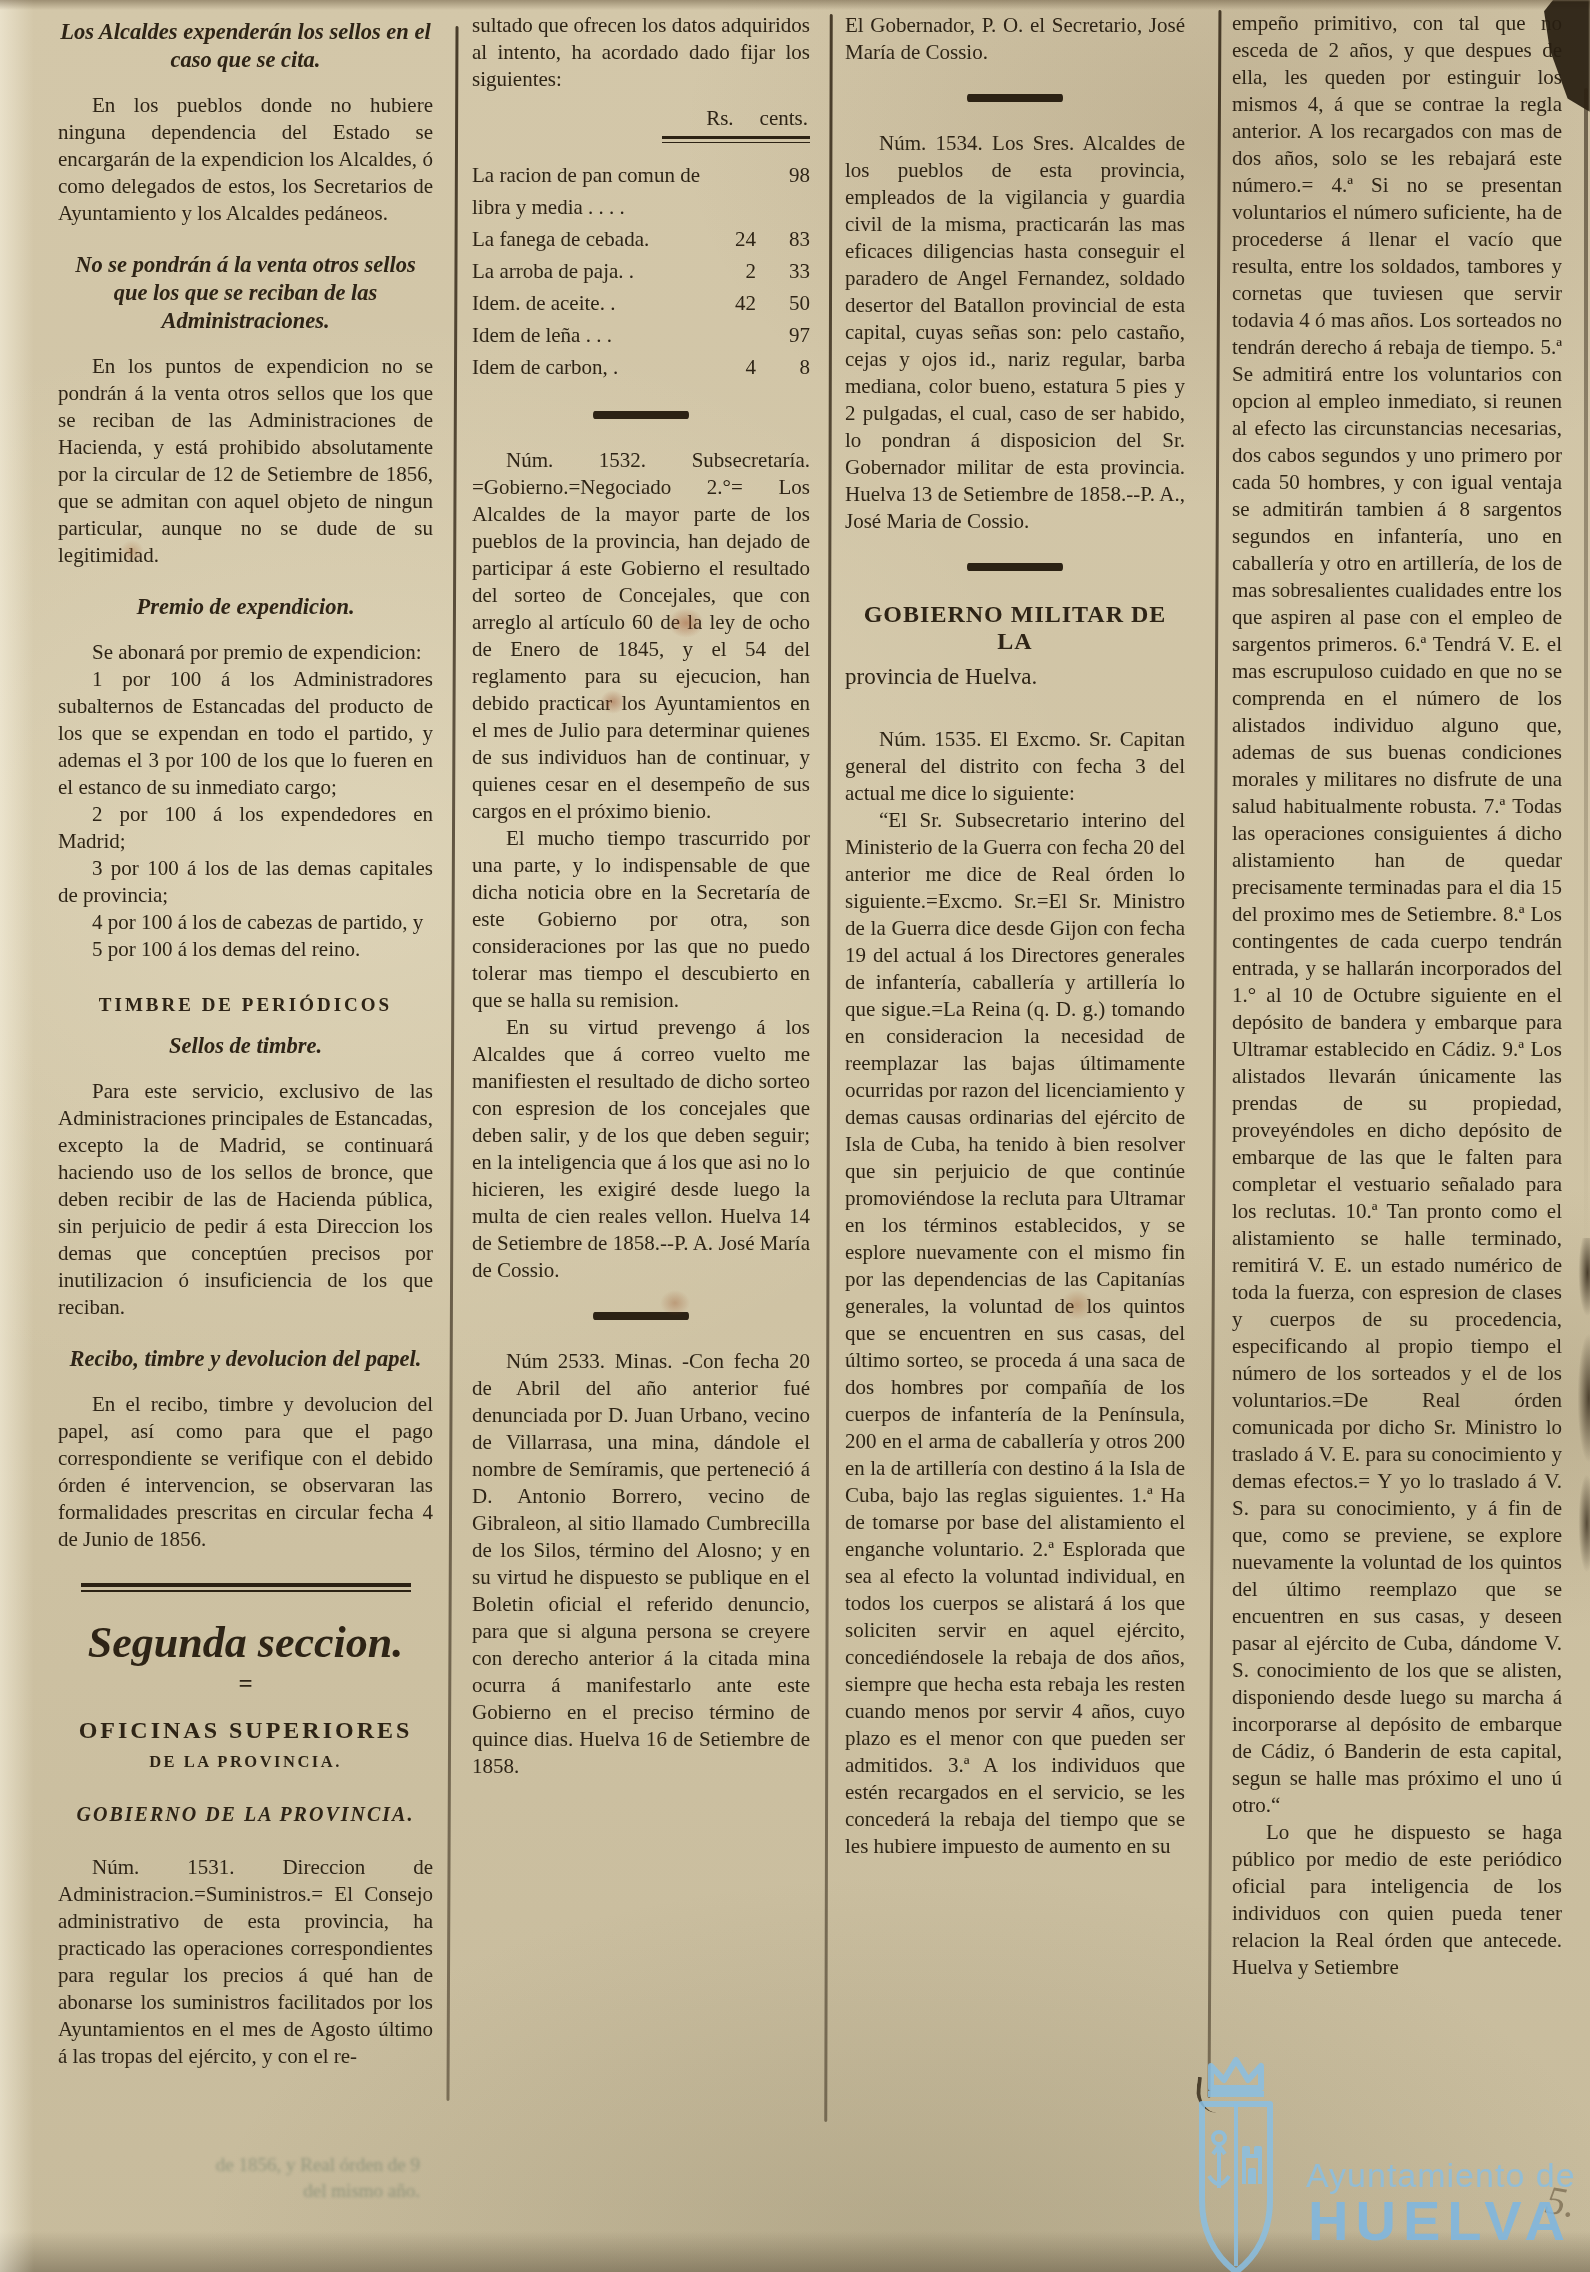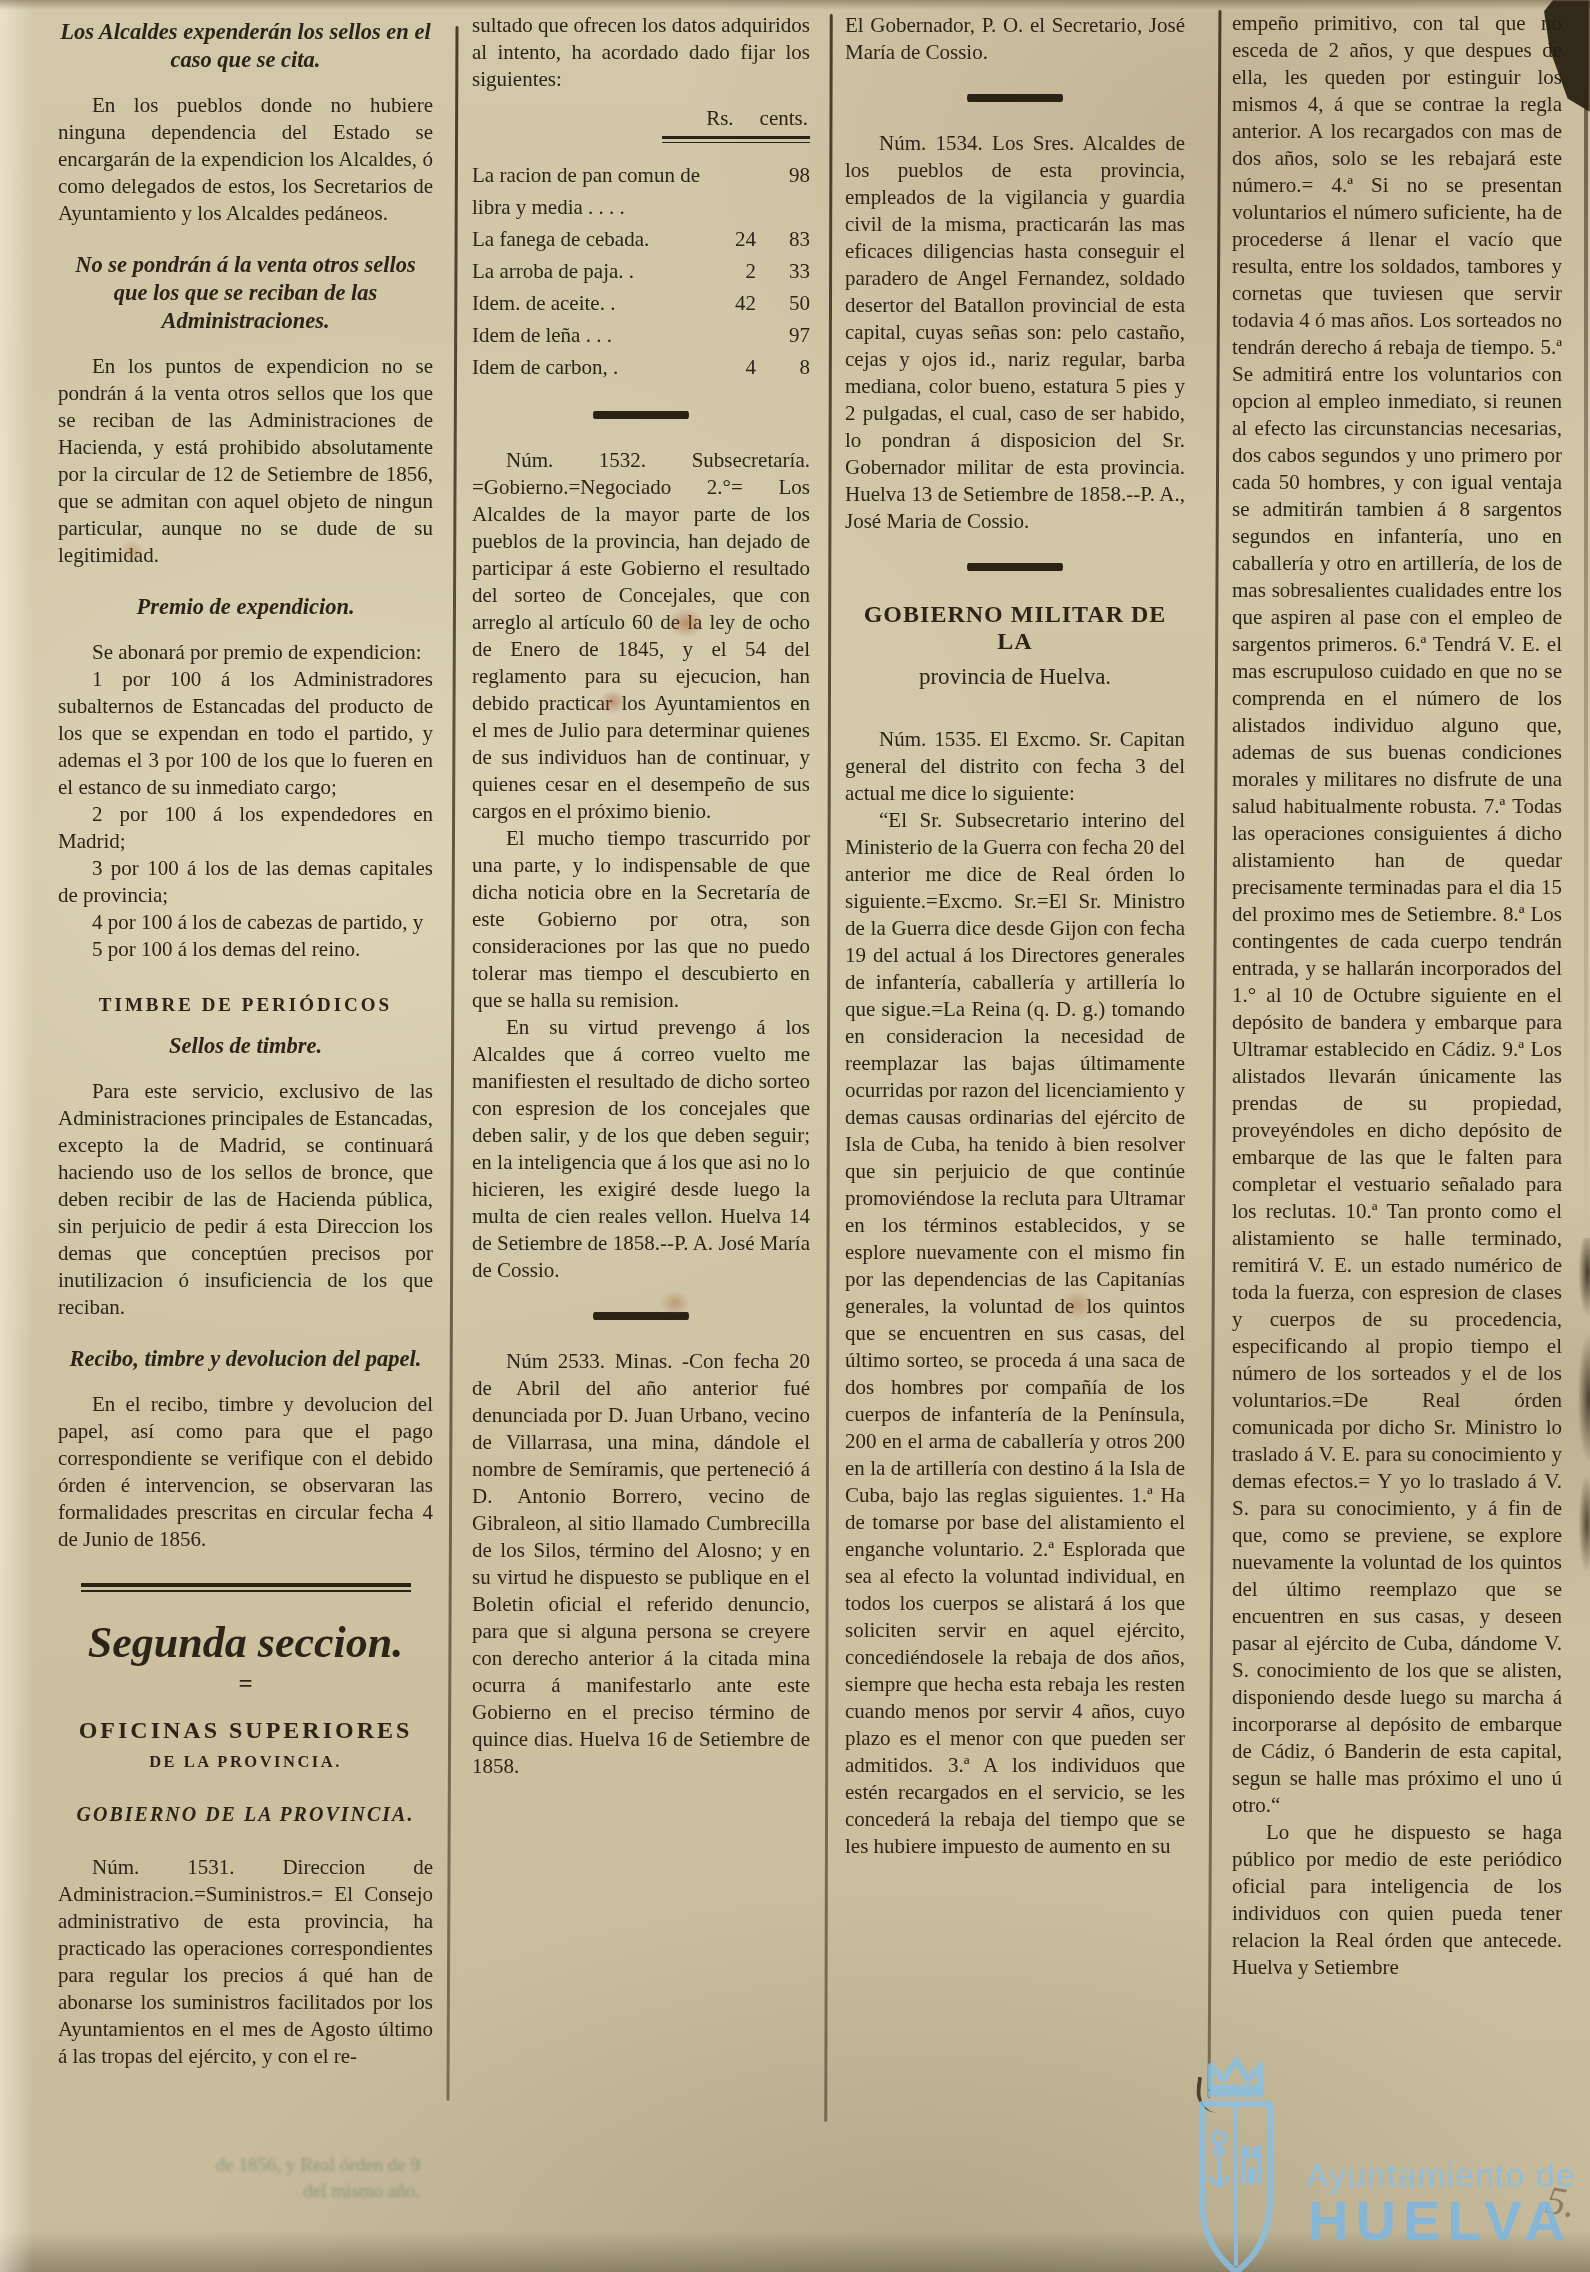--- a/index.html
+++ b/index.html
@@ -26,21 +26,21 @@
   .p-cont{margin:0;text-indent:0;}
   .h-italic{font-style:italic;font-weight:bold;text-align:center;font-size:22.5px;line-height:28px;margin:24px 0 18px;}
   .h-italic.first{margin-top:4px;}
   .h-caps-sm{text-align:center;font-weight:bold;font-size:19px;letter-spacing:3px;margin:28px 0 14px;text-indent:0;}
   .h-display{font-size:44px;line-height:50px;font-weight:bold;font-style:italic;text-align:center;margin:26px 0 2px;}
   .eq-mark{text-align:center;font-size:25px;font-weight:bold;margin:0 0 20px;}
   .h-caps{text-align:center;font-weight:bold;font-size:24px;letter-spacing:3px;margin:8px 0 4px;}
   .h-caps2{text-align:center;font-weight:bold;font-size:16.5px;letter-spacing:2.5px;margin:0 0 26px;}
   .h-gob{text-align:center;font-style:italic;font-weight:bold;font-size:20px;letter-spacing:2px;margin:0 0 26px;}
   .h-milcaps{text-align:center;font-weight:bold;font-size:24px;letter-spacing:1px;margin:30px 0 8px;}
-  .h-milsub{text-align:center;font-size:23px;margin:0 0 36px;}
+  .h-milsub{font-size:23px;margin:0 0 36px;}
   .double-rule{height:3px;border-top:4px solid #2c2214;border-bottom:2px solid #2c2214;width:88%;margin:30px auto 0;}
   .bar-rule{width:96px;height:8px;background:#2c2214;border-radius:4px/100%;margin:28px auto;}
   .vrule{position:absolute;width:3px;background:linear-gradient(to bottom,rgba(48,36,20,.85),rgba(48,36,20,.5));border-radius:2px;}
   #vrule1{left:451px;top:26px;height:2075px;transform:rotate(.25deg);}
   #vrule2{left:827px;top:14px;height:2108px;transform:rotate(.15deg);}
   #vrule3{left:1213px;top:10px;height:2088px;transform:rotate(.3deg);}
   .vrule-hook{position:absolute;left:1196px;top:2078px;width:20px;height:34px;border-left:4px solid rgba(48,36,20,.8);border-radius:0 0 0 22px;transform:rotate(6deg);}
   
   .price-table{margin:12px 0 18px;}
   .pt-header{display:flex;justify-content:flex-end;gap:26px;font-size:21px;padding-right:2px;}

